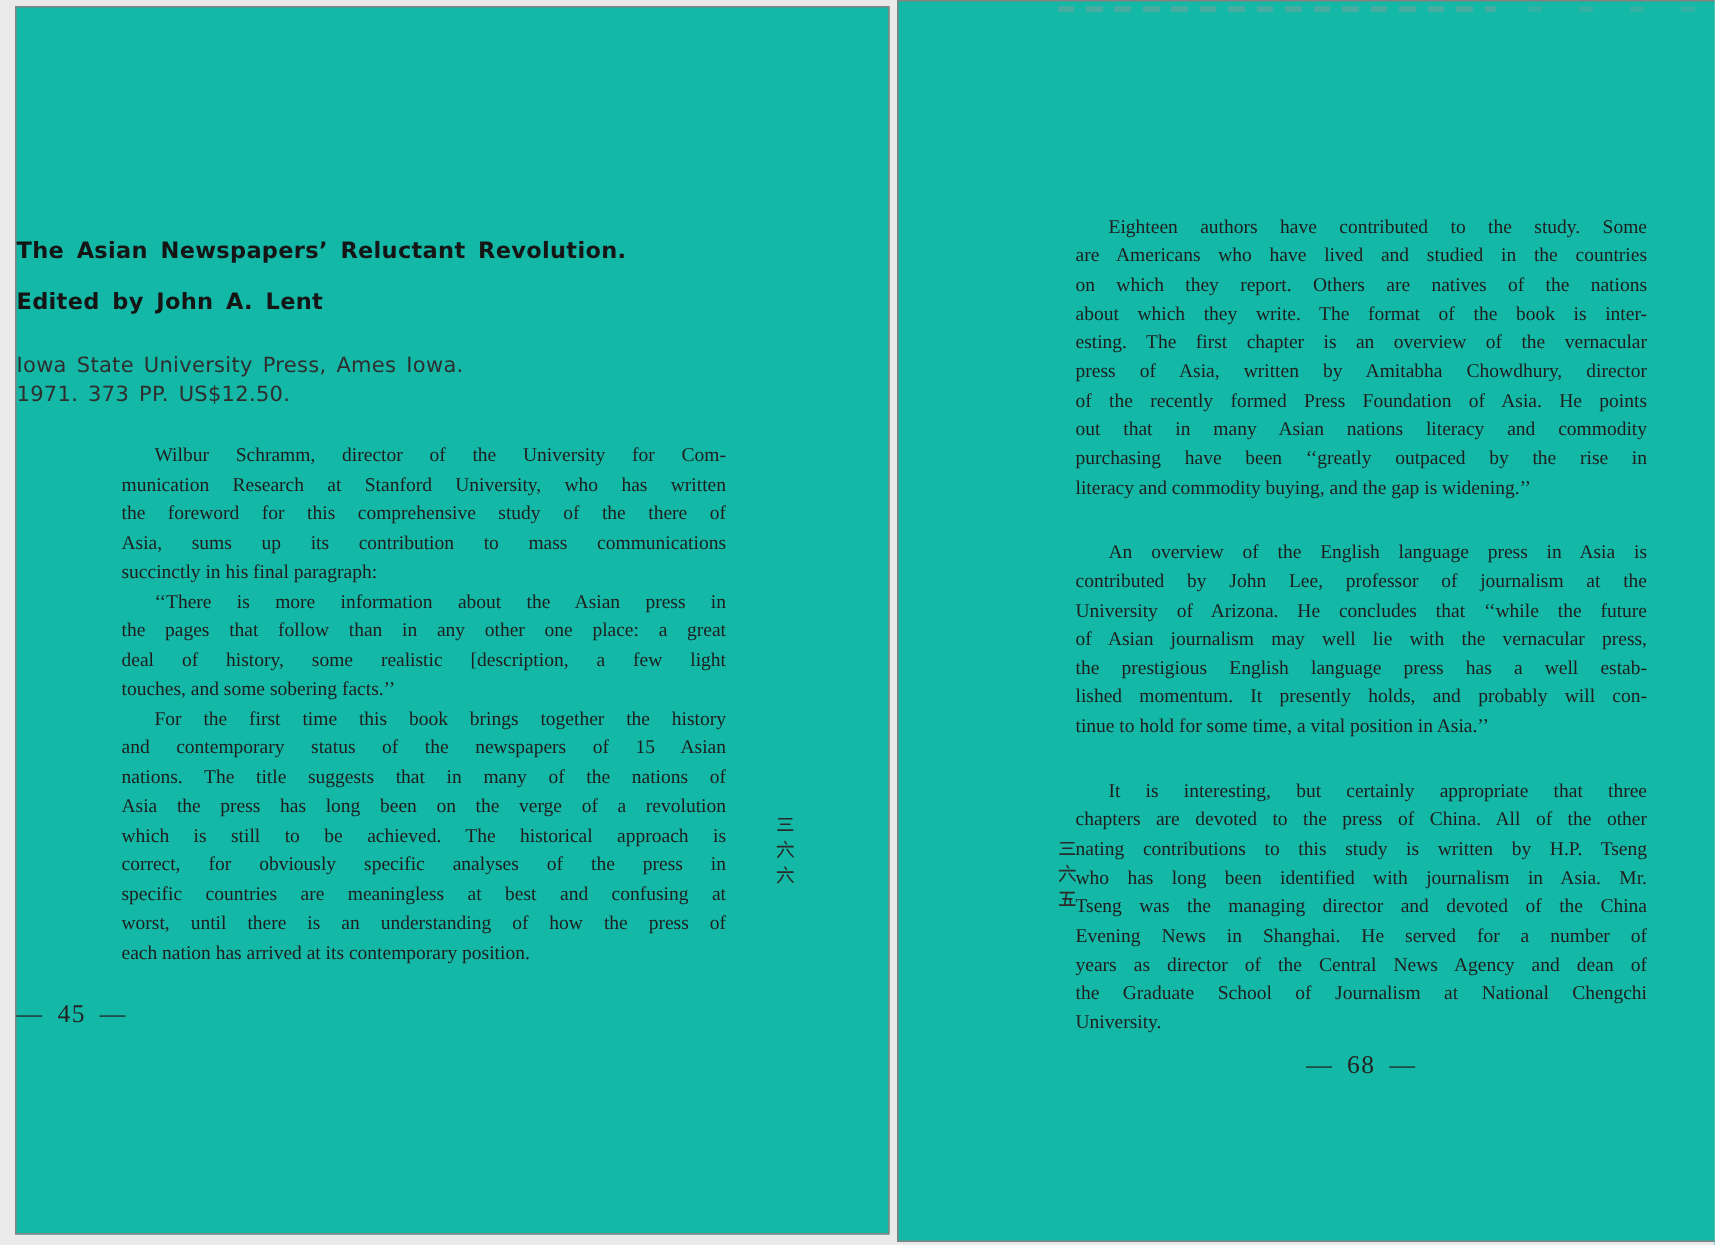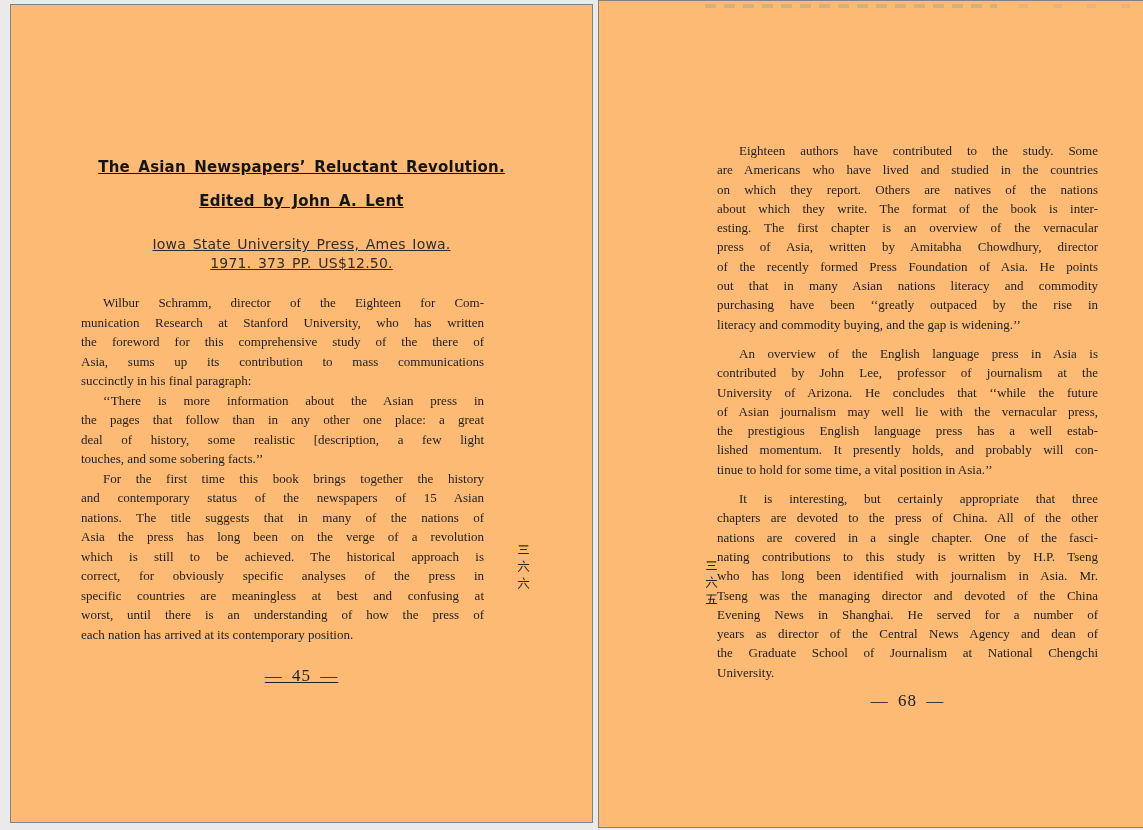--- a/index.html
+++ b/index.html
@@ -3,46 +3,46 @@
 <meta charset="utf-8">
 <style>
   html,body{margin:0;padding:0;}
   body{
     width:1143px;height:830px;position:relative;overflow:hidden;
     background:#eaeaea;
     font-family:"Liberation Serif", serif;
     color:#1e1e1e;
   }
   .page{
-    position:absolute;background:#fdba74;
+    position:absolute;background:#14b8a6;
     border:1.5px solid #828282;box-sizing:border-box;
   }
   #page-left{left:10px;top:4px;width:583px;height:819px;}
   #page-right{left:598px;top:0px;width:546px;height:828px;border-right:none;}
   .abs{position:absolute;}
-  .center{text-align:center;width:100%;left:0;text-decoration:underline;}
+  .center{text-align:left;width:100%;left:0;}
   .book-title{
     font-family:"DejaVu Sans", sans-serif;font-weight:bold;
     font-size:15px;letter-spacing:.2px;word-spacing:3px;color:#151515;
   }
   .imprint{
     font-family:"DejaVu Sans", sans-serif;font-size:14px;
     color:#2e2e2e;word-spacing:2px;letter-spacing:.2px;
   }
   .col{position:absolute;font-size:13px;}
   #page-left .col{left:70px;top:288px;width:403px;}
   #page-right .col{left:118px;top:140px;width:381px;}
   .para{margin:0;padding:0;}
   #page-left .pl{line-height:19.5px;}
   #page-right .pl{line-height:19.3px;}
   .pl{text-align:justify;text-align-last:justify;}
   .pl.first{text-indent:22px;}
   .pl.last{text-align-last:left;}
   #page-left .para + .para{}
-  #page-right .para + .para{margin-top:10px;}
+  #page-right .para + .para{margin-top:24px;}
   .page-number{font-size:17px;letter-spacing:1px;word-spacing:4px;color:#222;}
   #page-left .page-number{top:661px;}
   .pn-right{text-align:center;margin-top:9px;}
   .kanji{position:absolute;width:13px;}
   .kanji svg{display:block;margin-bottom:4px;}
   #kanji-left{left:506px;top:538px;}
   #kanji-right{left:106px;top:558px;}
   .artifact{
     position:absolute;height:4px;opacity:.38;
     background:repeating-linear-gradient(90deg,#9a9a9a 0 11px,transparent 11px 19px);
@@ -55,21 +55,21 @@
 <body>
 
 <div class="page" id="page-left">
   <div class="abs center book-title" style="top:153px;">The Asian Newspapers’ Reluctant Revolution.</div>
   <div class="abs center book-title" style="top:187px;">Edited by John A. Lent</div>
   <div class="abs center imprint" style="top:231px;">Iowa State University Press, Ames Iowa.</div>
   <div class="abs center imprint" style="top:250px;">1971. 373 PP. US$12.50.</div>
 
   <div class="col">
     <div class="para">
-        <div class="pl first">Wilbur Schramm, director of the Eighteen for Com-</div>
+        <div class="pl first">Wilbur Schramm, director of the University for Com-</div>
         <div class="pl">munication Research at Stanford University, who has written</div>
         <div class="pl">the foreword for this comprehensive study of the there of</div>
         <div class="pl">Asia, sums up its contribution to mass communications</div>
         <div class="pl last">succinctly in his final paragraph:</div>
       </div>
     <div class="para">
         <div class="pl first">‘‘There is more information about the Asian press in</div>
         <div class="pl">the pages that follow than in any other one place: a great</div>
         <div class="pl">deal of history, some realistic [description, a few light</div>
         <div class="pl last">touches, and some sobering facts.’’</div>
@@ -132,21 +132,20 @@
         <div class="pl">contributed by John Lee, professor of journalism at the</div>
         <div class="pl">University of Arizona. He concludes that ‘‘while the future</div>
         <div class="pl">of Asian journalism may well lie with the vernacular press,</div>
         <div class="pl">the prestigious English language press has a well estab-</div>
         <div class="pl">lished momentum. It presently holds, and probably will con-</div>
         <div class="pl last">tinue to hold for some time, a vital position in Asia.’’</div>
       </div>
     <div class="para">
         <div class="pl first">It is interesting, but certainly appropriate that three</div>
         <div class="pl">chapters are devoted to the press of China. All of the other</div>
-        <div class="pl">nations are covered in a single chapter. One of the fasci-</div>
         <div class="pl">nating contributions to this study is written by H.P. Tseng</div>
         <div class="pl">who has long been identified with journalism in Asia. Mr.</div>
         <div class="pl">Tseng was the managing director and devoted of the China</div>
         <div class="pl">Evening News in Shanghai. He served for a number of</div>
         <div class="pl">years as director of the Central News Agency and dean of</div>
         <div class="pl">the Graduate School of Journalism at National Chengchi</div>
         <div class="pl last">University.</div>
       </div>
     <div class="page-number pn-right">— 68 —</div>
   </div>

